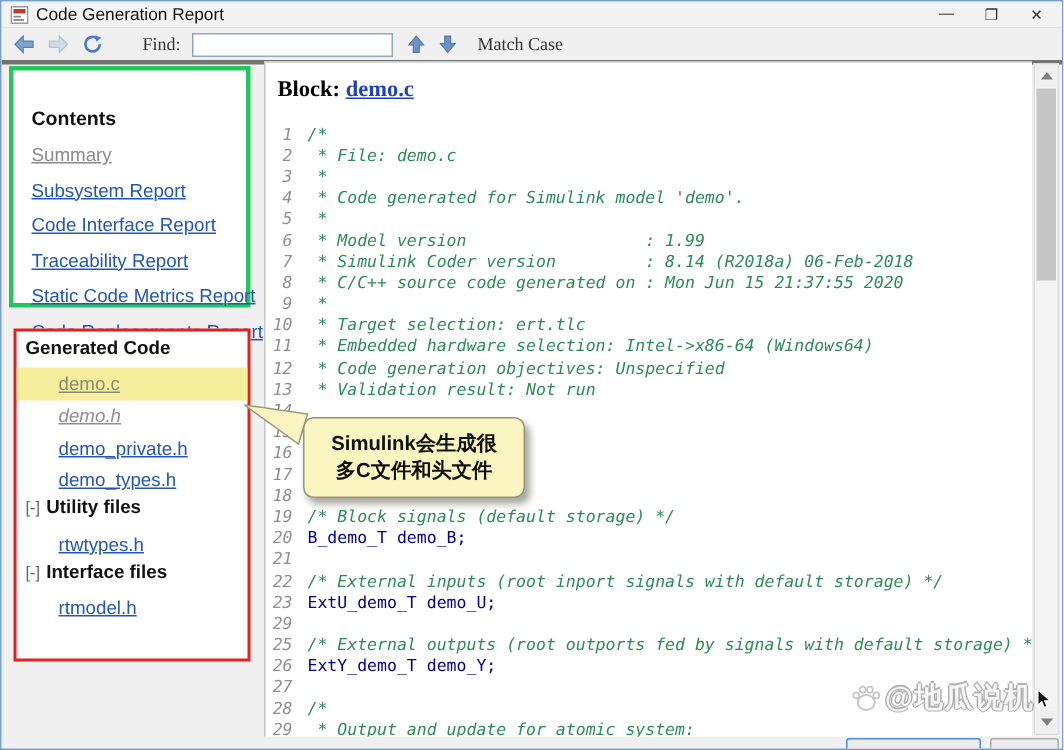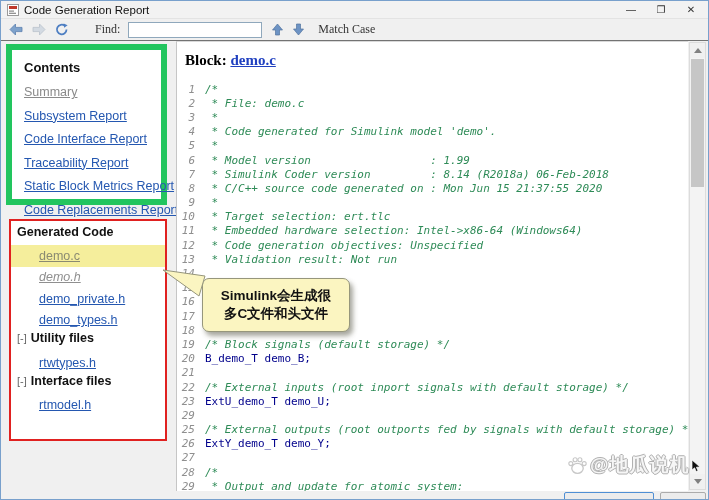--- a/index.html
+++ b/index.html
@@ -12,32 +12,32 @@
   .titlebar{position:absolute;left:0;top:0;width:100%;height:17px;background:#f2f2f2;
     display:flex;align-items:center;border-bottom:1px solid #e3e3e3;}
   .app-icon{width:12px;height:12px;margin:0 5px 0 6px;flex:0 0 auto;}
   .title-text{font-size:11.5px;color:#111;}
   .win-controls{margin-left:auto;display:flex;align-items:center;}
   .win-btn{width:30px;height:16px;display:flex;align-items:center;justify-content:center;
     font-size:10px;color:#333;cursor:default;}
   .win-btn.close{margin-right:2px;}
   
   .toolbar{position:absolute;left:0;top:18px;width:100%;height:21px;background:#f0f0f0;
-    border-bottom:1px solid #737373;display:flex;align-items:center;
+    border-bottom:3px solid #737373;display:flex;align-items:center;
     font-family:"Liberation Serif",serif;font-size:12px;color:#333;}
   .tb-icon{width:14px;height:13px;margin-left:9px;flex:0 0 auto;}
   .tb-icon.first{margin-left:8px;}
   .find-label{margin-left:26px;margin-right:8px;}
   .find-input{width:128px;height:14px;border:1px solid #8fa8bc;background:#fff;
     font-size:11px;padding:0 2px;outline:none;}
   .updown{width:11px;height:13px;margin-left:10px;flex:0 0 auto;}
   .match-case{margin-left:14px;}
   
   .contents-panel{position:absolute;left:5px;top:43px;width:161px;height:161px;
-    background:#fff;border:6px solid #22c55e;padding:8px 0 0 12px;box-sizing:border-box;}
+    background:#fff;border:3px solid #22c55e;padding:22px 0 0 12px;box-sizing:border-box;}
   .contents-title{font-size:13px;font-weight:bold;color:#111;margin:2px 0 10px 0;}
   .side-link{display:block;font-size:12.5px;margin-bottom:9.5px;text-decoration:underline;
     color:#2457b0;cursor:pointer;white-space:nowrap;}
   .side-link.visited{color:#8a8a8a;}
   .gen-box{position:absolute;left:8px;top:218px;width:154px;height:218px;
     background:#fff;border:2px solid #e02120;box-sizing:content-box;
     padding:0;overflow:hidden;}
   .gen-title{font-size:12.5px;font-weight:bold;color:#111;margin:4px 0 6px 6px;}
   .gen-group-label{font-size:12.5px;margin:0 0 4px 6px;height:17px;white-space:nowrap;}
   .gen-toggle{color:#666;font-size:11px;margin-right:4px;}
@@ -135,21 +135,21 @@
     <span class="match-case">Match Case</span>
   </div>
 
   <div class="contents-panel">
     <div class="contents-title">Contents</div>
     <div id="contents-links">
         <a class="side-link visited">Summary</a>
         <a class="side-link">Subsystem Report</a>
         <a class="side-link">Code Interface Report</a>
         <a class="side-link">Traceability Report</a>
-        <a class="side-link">Static Block Metrics Report</a>
+        <a class="side-link">Static Code Metrics Report</a>
         <a class="side-link">Code Replacements Report</a>
       </div>
   </div>
 
   <div class="gen-box">
     <div class="gen-title">Generated Code</div>
     <div id="gen-groups">
         <div class="gen-file-row active-row">
           <a class="file-link active">demo.c</a>
         </div>

